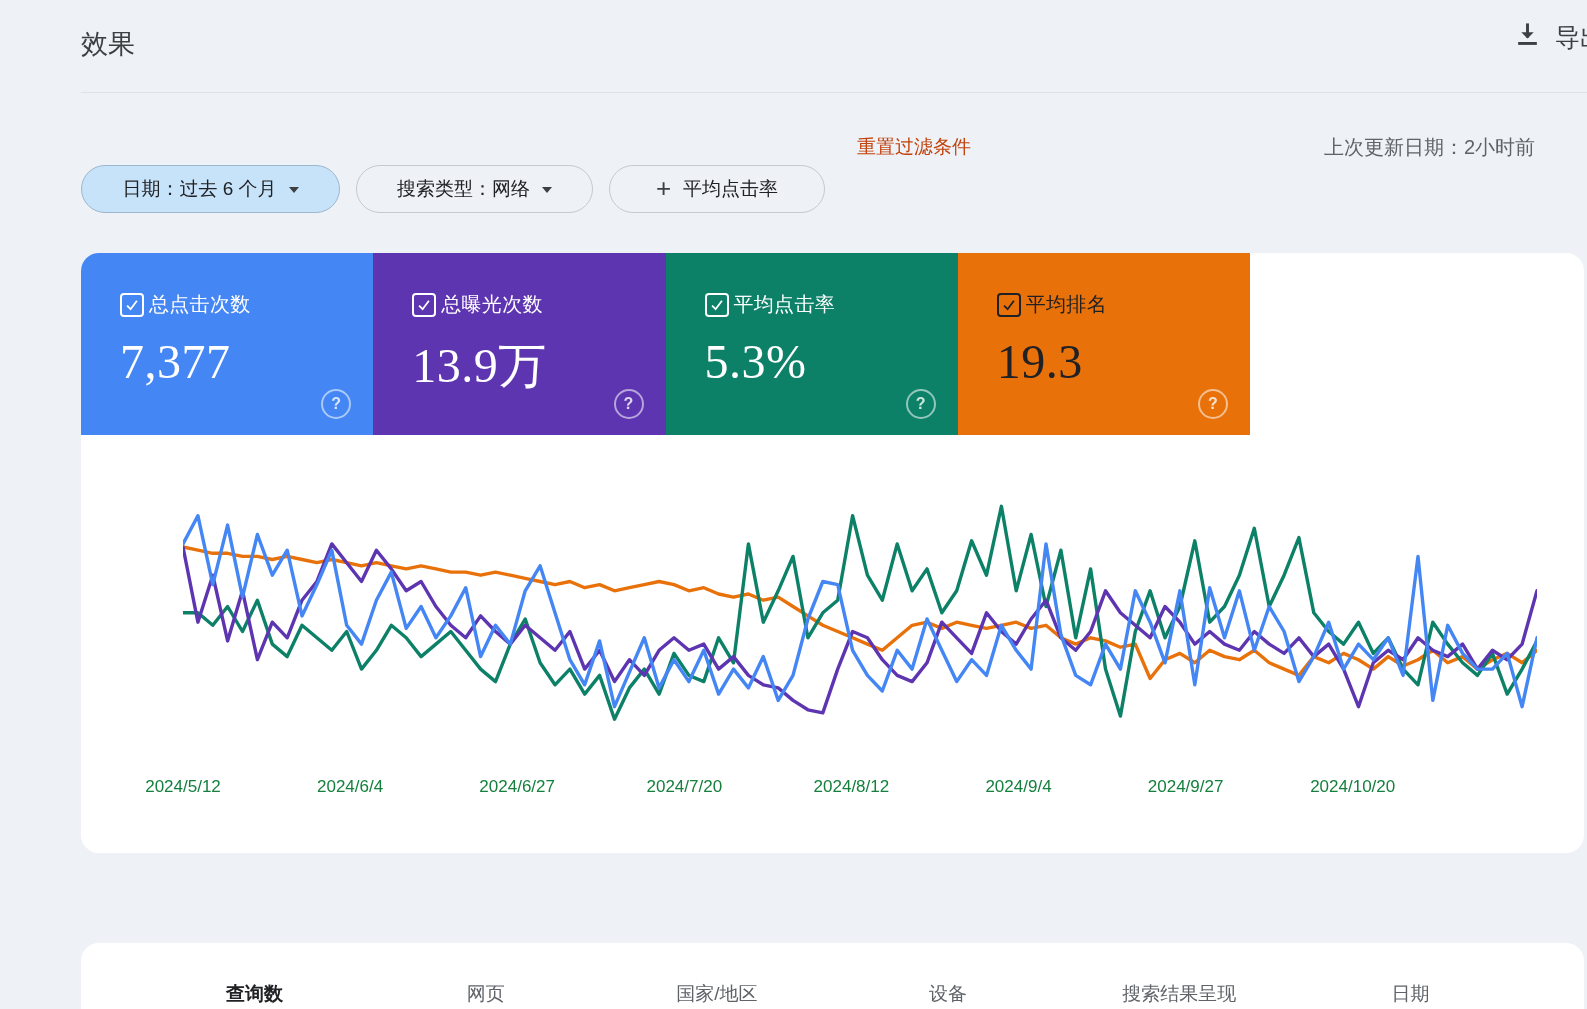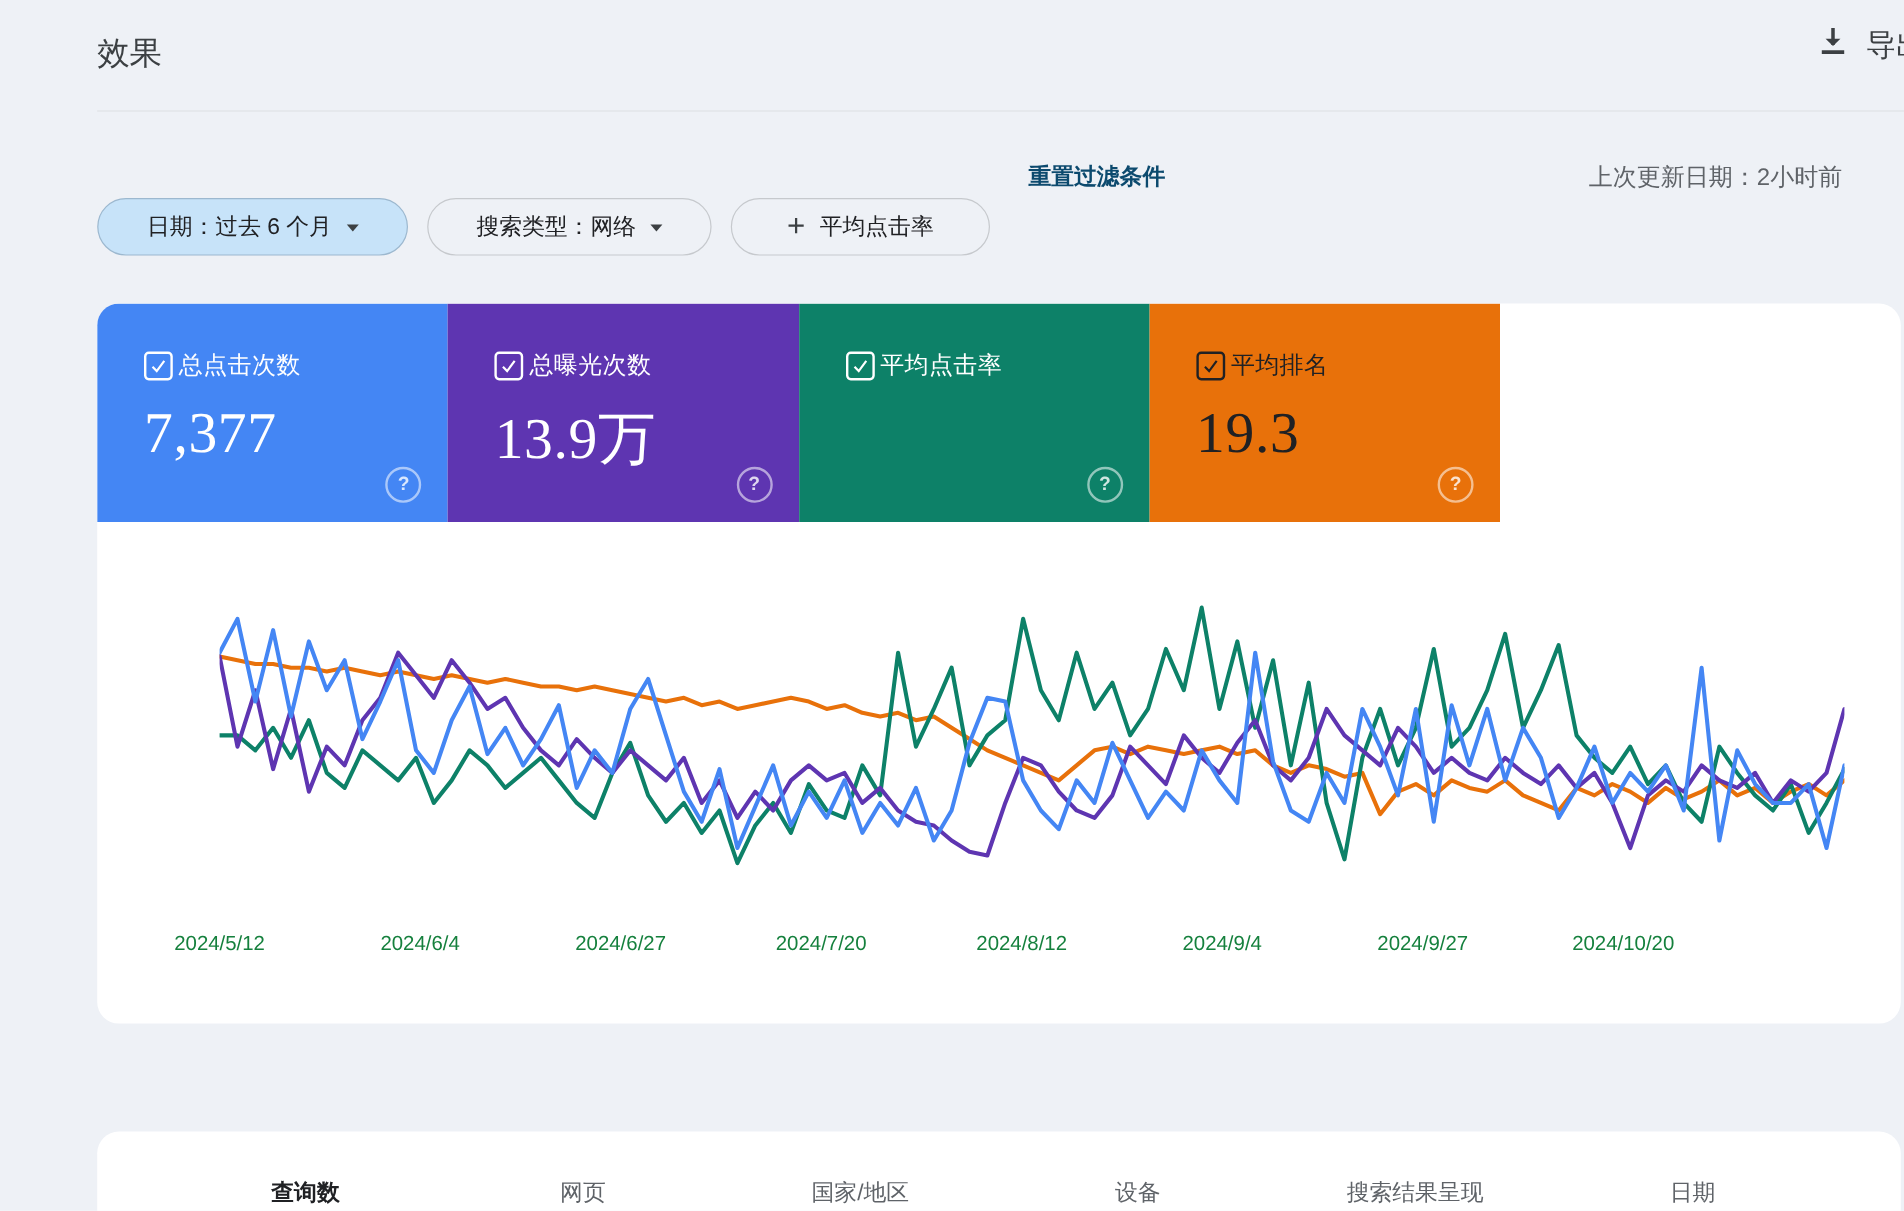--- a/index.html
+++ b/index.html
@@ -18,21 +18,21 @@
   
   .filter-row{position:absolute;left:81px;top:121px;display:flex;gap:16px;height:48px;}
   .chip{display:flex;align-items:center;justify-content:center;gap:12px;height:48px;
         border-radius:24px;border:1px solid #c6c9cd;font-size:19px;color:#202124;
         box-sizing:border-box;cursor:pointer;padding:0 20px;margin-top:44px;}
   .chip-date{background:#c7e3f9;border-color:#9cb8cf;width:259px;}
   .chip-search{width:237px;}
   .chip-add{width:216px;}
   .caret{width:0;height:0;border-left:5px solid transparent;border-right:5px solid transparent;border-top:6px solid #3c4043;margin-top:2px;}
   .plus-glyph{font-size:26px;line-height:26px;color:#3c4043;font-weight:400;margin-top:-2px;}
-  .reset-link{position:absolute;left:857px;top:134px;font-size:19px;color:#0c4a6e;font-weight:700;cursor:pointer;}
+  .reset-link{position:absolute;left:857px;top:134px;font-size:19px;color:#c2410c;font-weight:400;cursor:pointer;}
   .last-updated{position:absolute;left:1324px;top:134px;font-size:20px;color:#5f6368;white-space:nowrap;}
   
   .main-panel{position:absolute;left:81px;top:253px;width:1503px;height:600px;background:#fff;border-radius:18px;overflow:hidden;}
   .cards{position:absolute;left:0;top:0;display:flex;height:182px;width:1169px;}
   .metric-card{width:292.25px;height:182px;position:relative;box-sizing:border-box;padding:38px 0 0 39px;cursor:pointer;}
   .card-head{display:flex;align-items:center;gap:5px;}
   .card-label{font-size:20px;font-weight:500;letter-spacing:.3px;}
   .cbx{width:20px;height:20px;border:2.5px solid currentColor;border-radius:4px;display:flex;align-items:center;justify-content:center;flex:none;}
   .cbx svg{display:block;}
   .card-value{font-size:48px;font-weight:400;margin-top:16px;letter-spacing:.5px;font-family:Liberation Serif, serif;}
@@ -116,20 +116,21 @@
 
     <div class="metric-card" style="background: rgb(13, 129, 104); color: rgb(255, 255, 255);">
       <div class="card-head">
         <span class="cbx">
           <svg width="14" height="14" viewBox="0 0 20 20">
               <polyline points="3,11 8,16 17,4" fill="none" stroke="currentColor" stroke-width="2.6"></polyline>
             </svg>
         </span>
         <span class="card-label">平均点击率</span>
       </div>
+      <div class="card-value">5.3%</div>
       <div class="help-bubble">?</div>
     </div>
 
     <div class="metric-card" style="background: rgb(232, 113, 10); color: rgb(32, 33, 36);">
       <div class="card-head">
         <span class="cbx">
           <svg width="14" height="14" viewBox="0 0 20 20">
               <polyline points="3,11 8,16 17,4" fill="none" stroke="currentColor" stroke-width="2.6"></polyline>
             </svg>
         </span>

